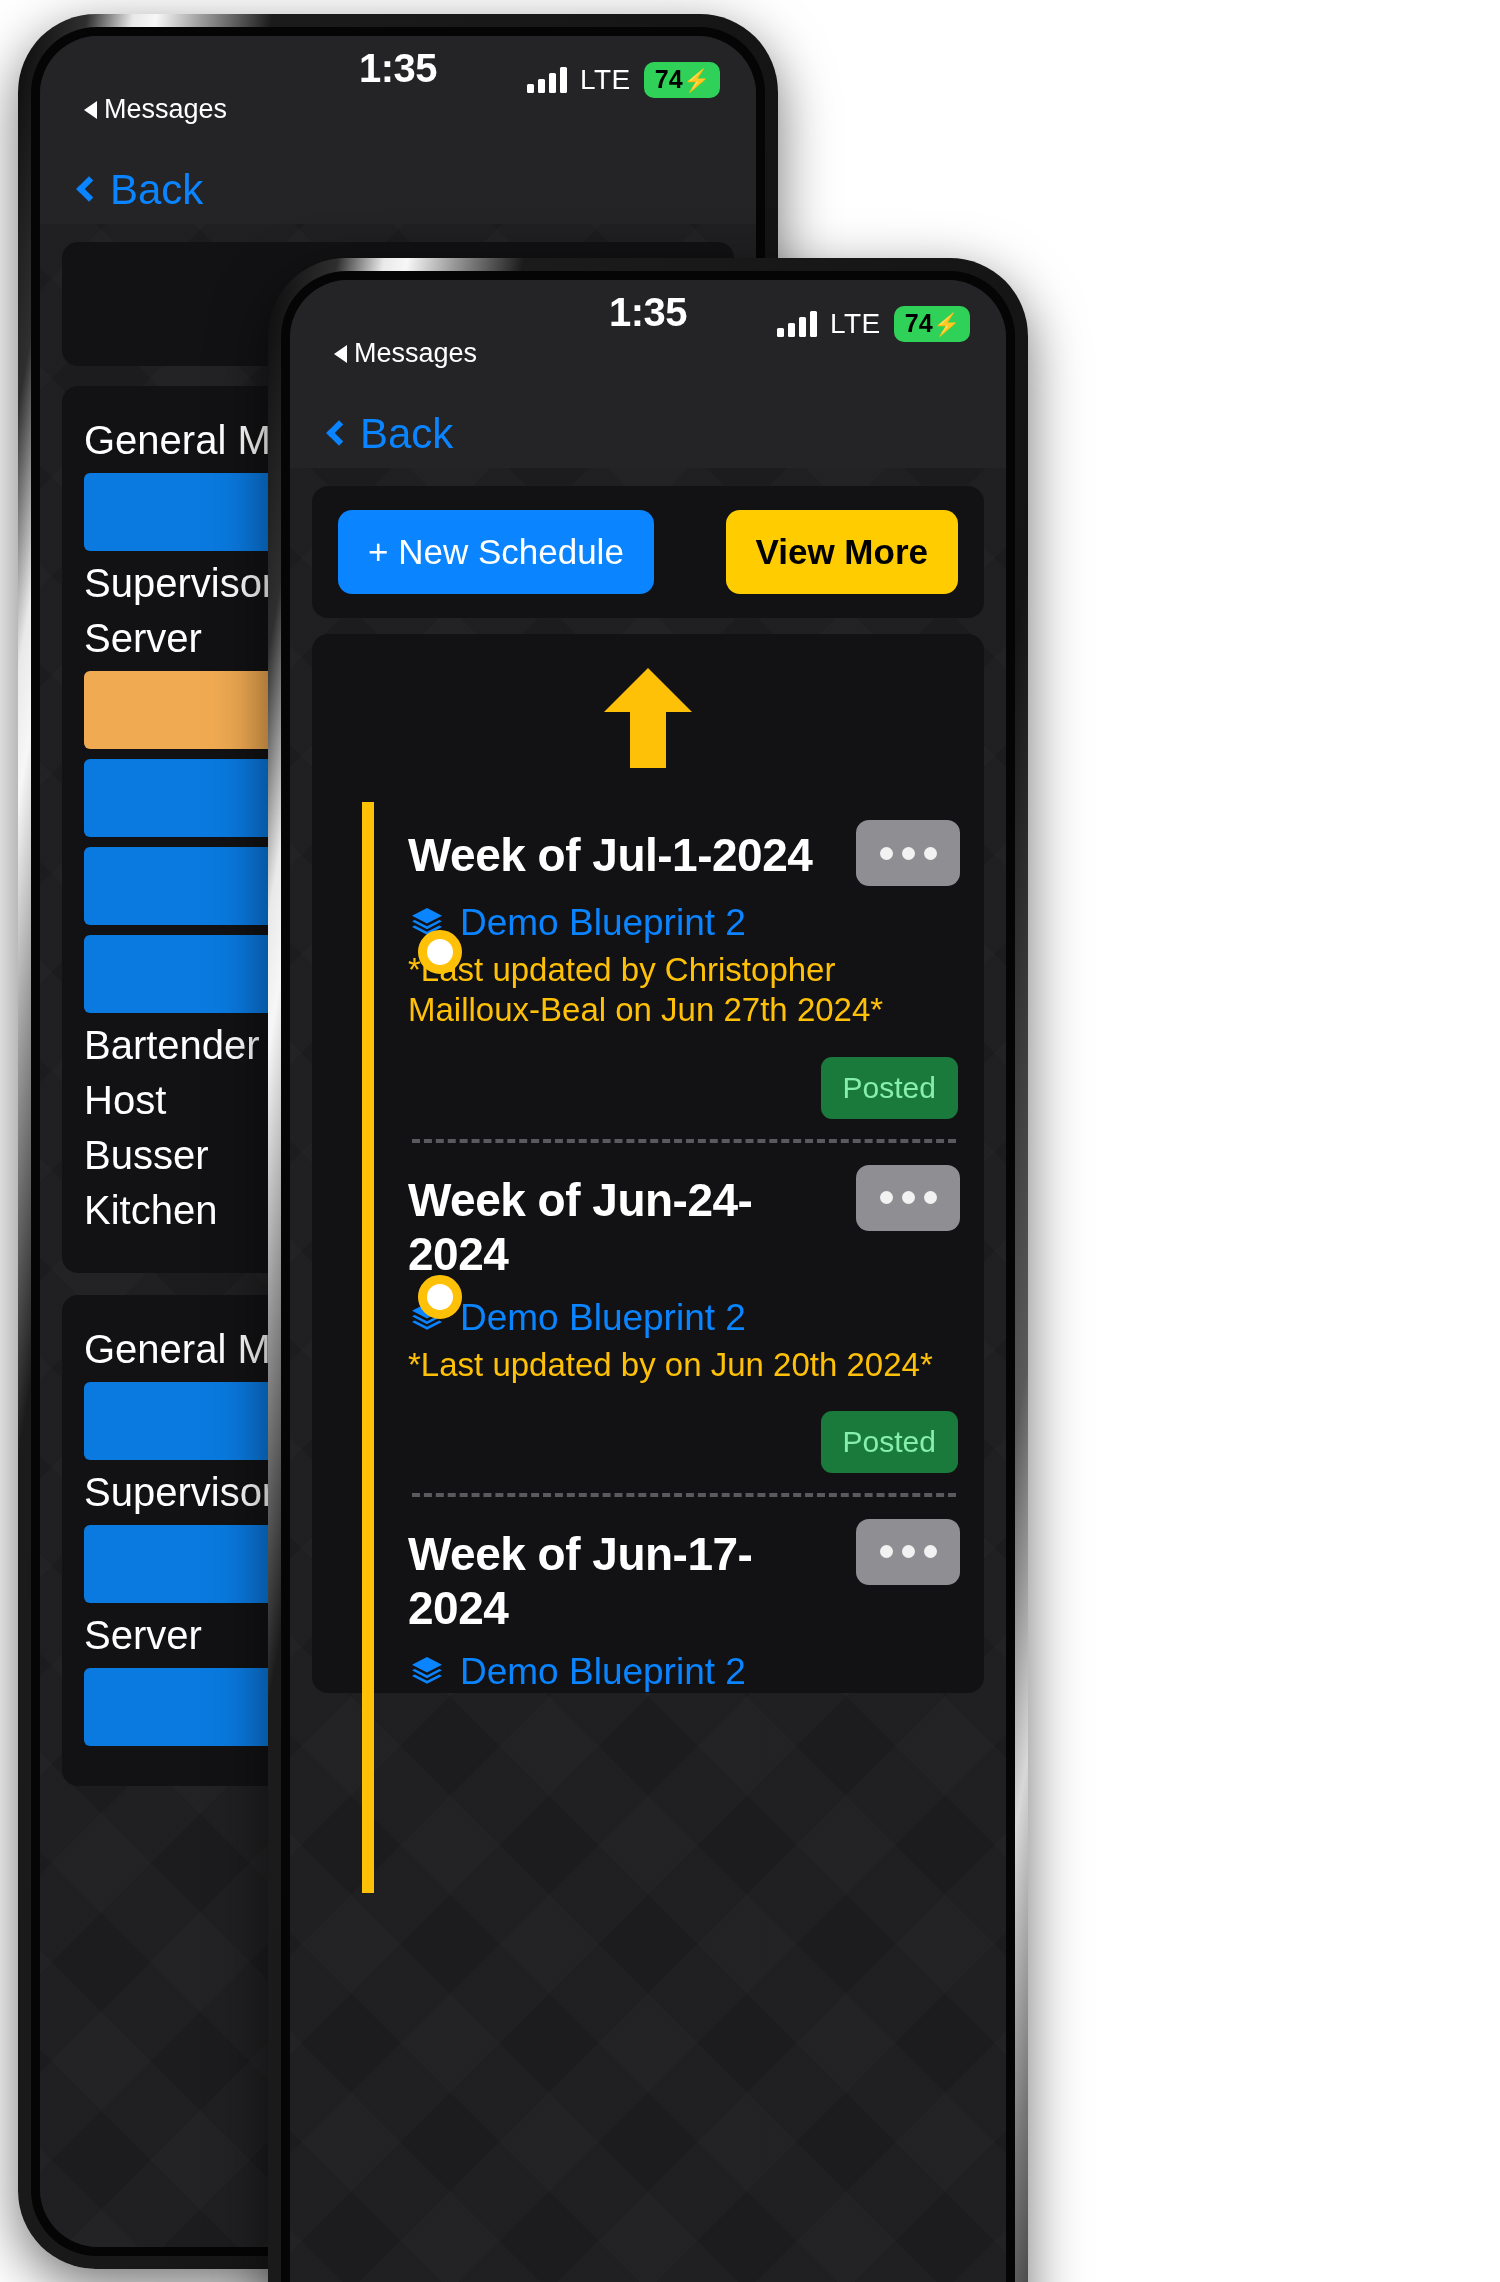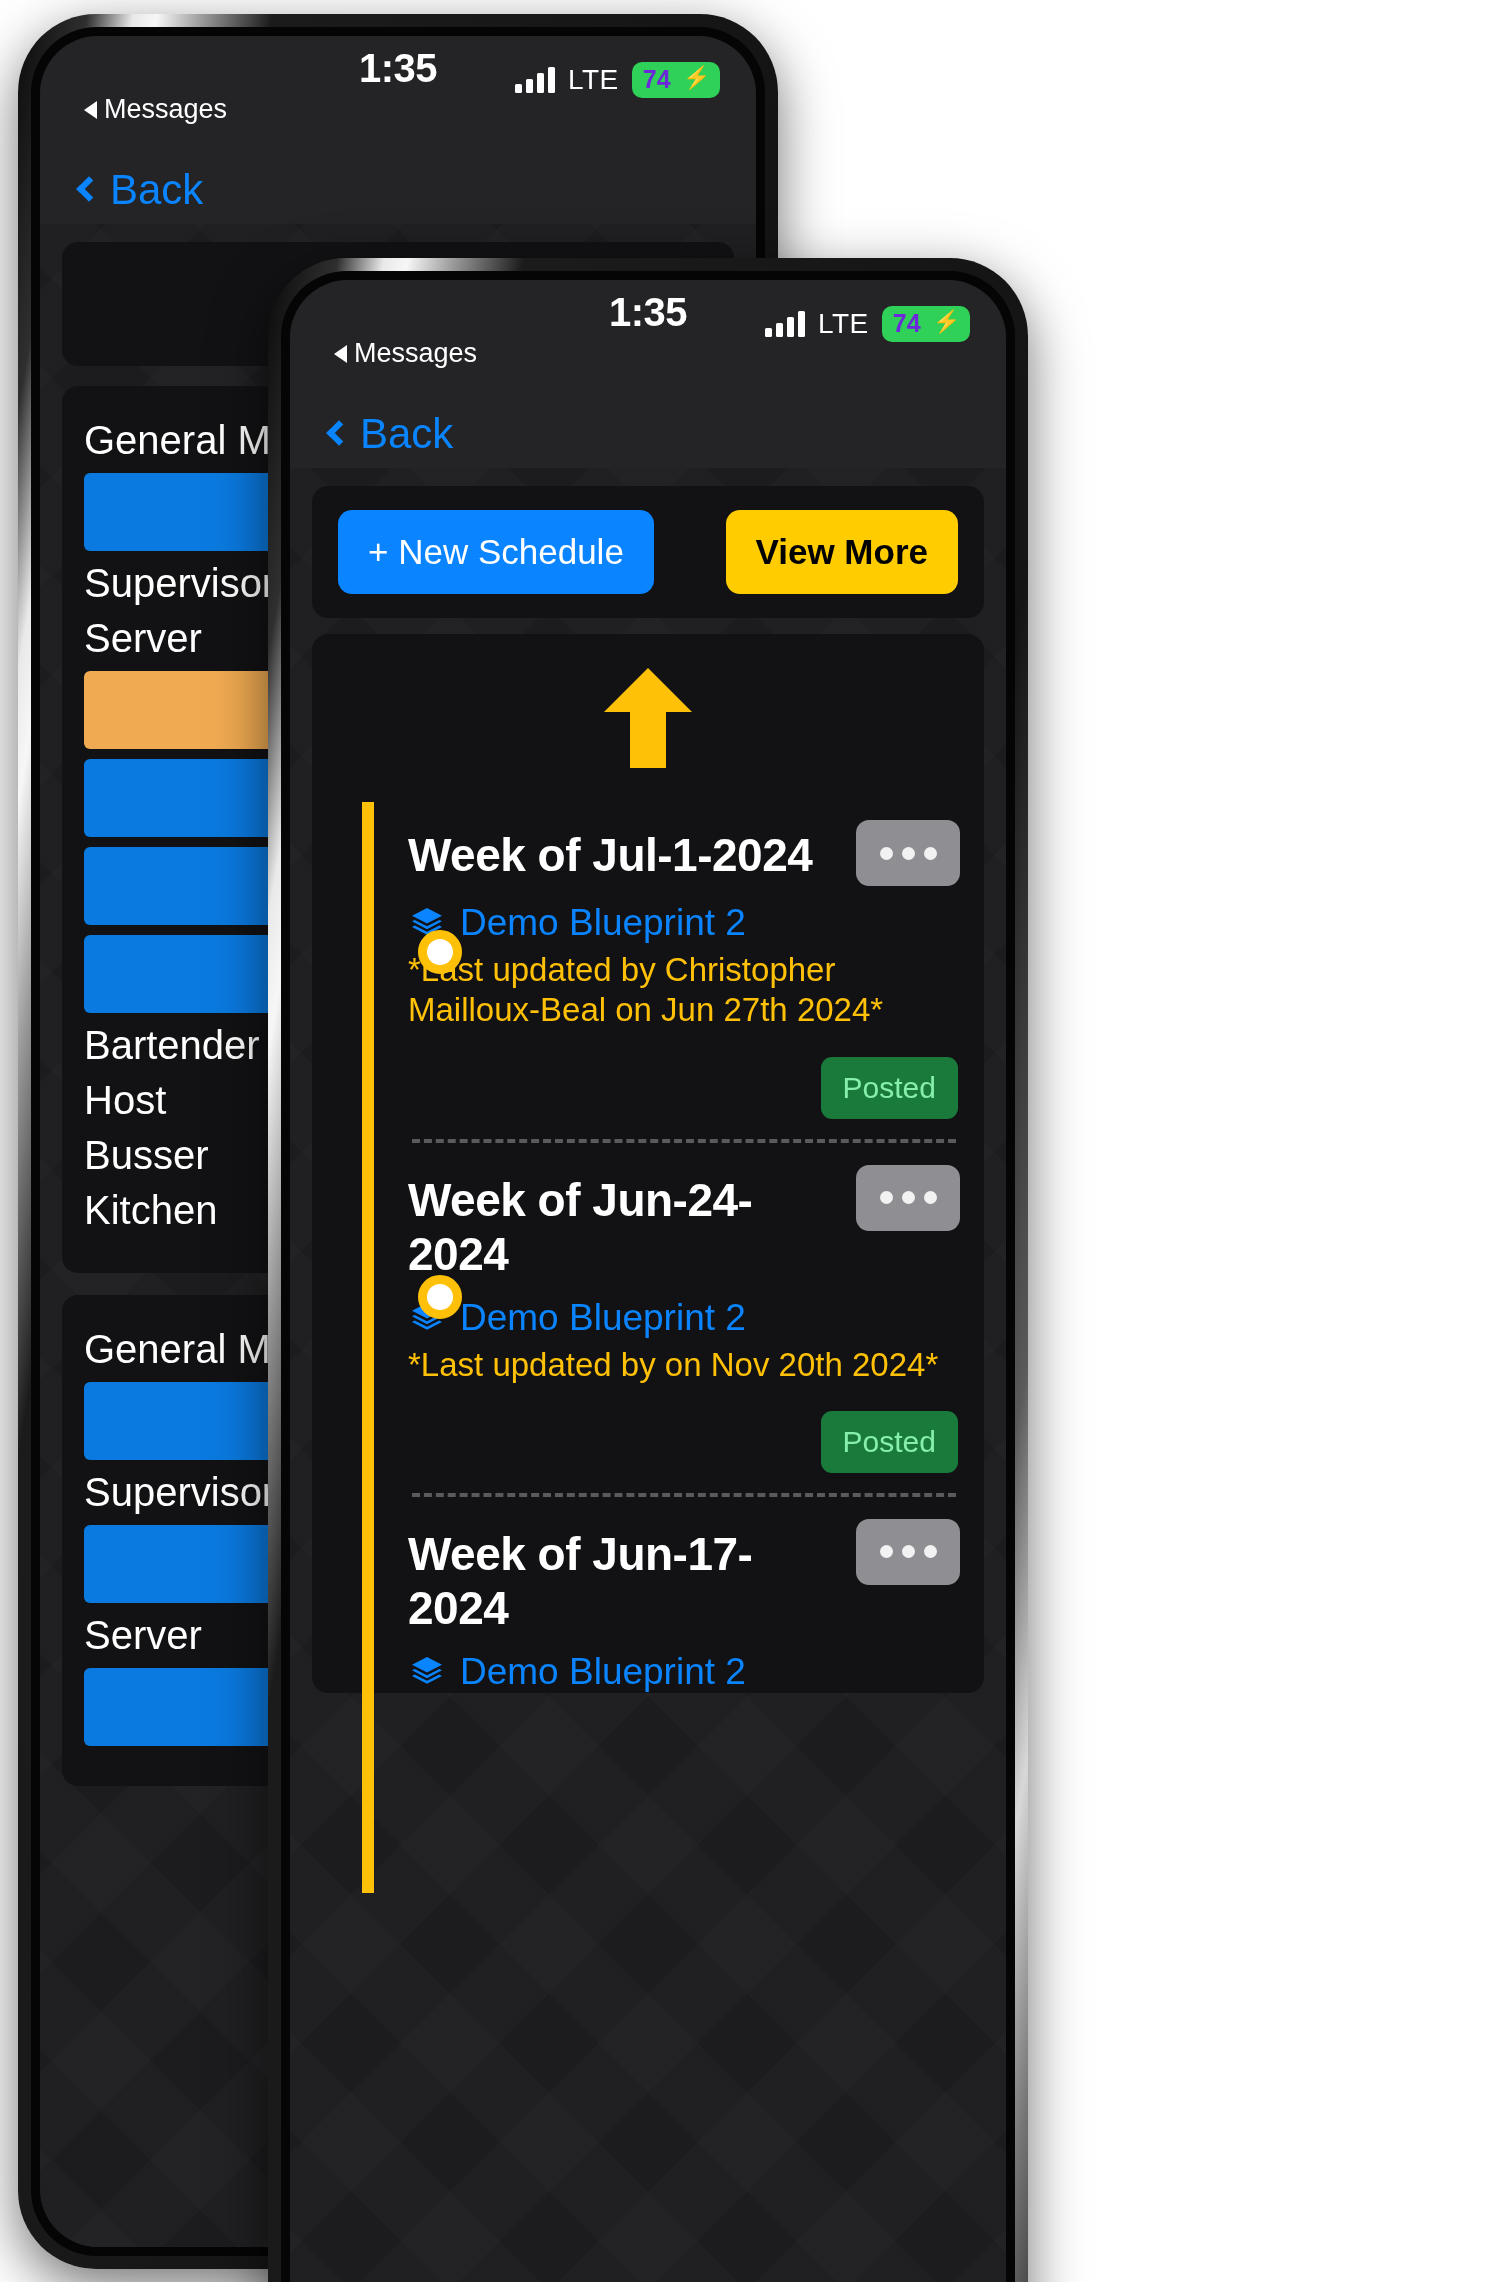--- a/index.html
+++ b/index.html
@@ -82,25 +82,25 @@
     display: flex; align-items: center; gap: 13px;
   }
   .bars { display: flex; align-items: flex-end; gap: 4px; height: 26px; }
   .bars i { display:block; width: 7px; background: #fff; border-radius: 1.5px; }
   .bars i:nth-child(1){ height: 9px; }
   .bars i:nth-child(2){ height: 14px; }
   .bars i:nth-child(3){ height: 20px; }
   .bars i:nth-child(4){ height: 26px; background:#fff; }
   .lte { font-size: 28px; font-weight: 500; letter-spacing: .5px; }
   .battery {
-    background: #30d158; color:#6d28d9;
+    background: #30d158; color:#000000;
     border-radius: 10px;
     padding: 3px 9px 4px 11px;
     font-size: 25px; font-weight: 700;
-    display: flex; align-items: flex-start; gap: 13px;
+    display: flex; align-items: flex-end; gap: 1px;
   }
   .battery .bolt { font-size: 22px; }
 
   
   .navbar {
     height: 92px;
     background: #242426;
     display: flex; align-items: center;
     padding-left: 40px;
   }
@@ -442,21 +442,21 @@
                   </button>
                 </div>
                 <div class="bp-row">
                   <svg width="38" height="36" viewBox="0 0 24 24">
                     <path d="M12 2 L22 7.2 L12 12.4 L2 7.2 Z" fill="#0a84ff"></path>
                     <path d="M12 14.1 L20.2 10 L22 10.9 L12 16.1 L2 10.9 L3.8 10 Z" fill="#0a84ff"></path>
                     <path d="M12 17.8 L20.2 13.7 L22 14.6 L12 19.8 L2 14.6 L3.8 13.7 Z" fill="#0a84ff"></path>
                   </svg>
                   <span class="bp-name">Demo Blueprint 2</span>
                 </div>
-                <div class="upd">*Last updated by  on Nov 20th 2024*</div>
+                <div class="upd">*Last updated by  on Jun 20th 2024*</div>
                 <div class="status-row">
                   <span class="badge-posted">Posted</span>
                 </div>
                 <hr class="divider">
               </div>
 
               <div class="sched-item">
                 <div class="sched-head">
                   <div class="sched-title">Week of Jun-17-2024</div>
                   <button class="dots-btn">

